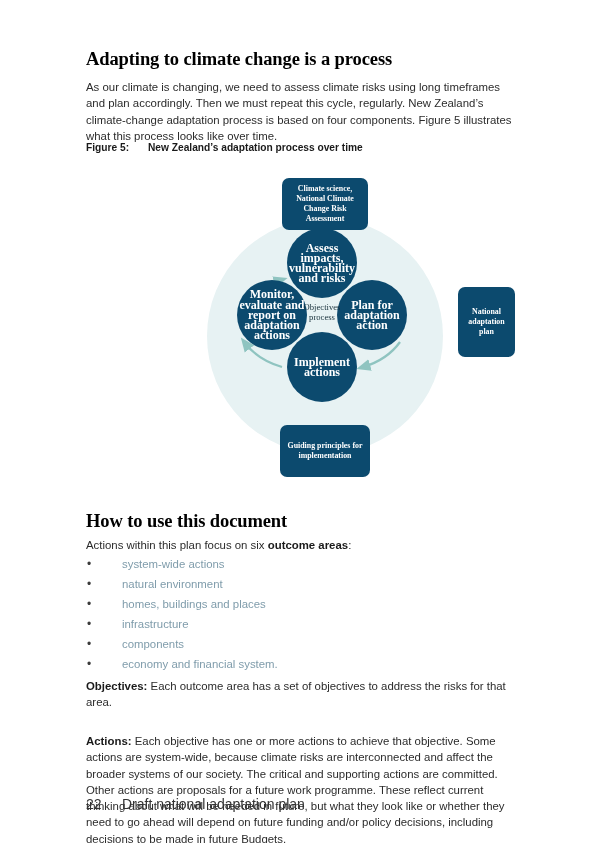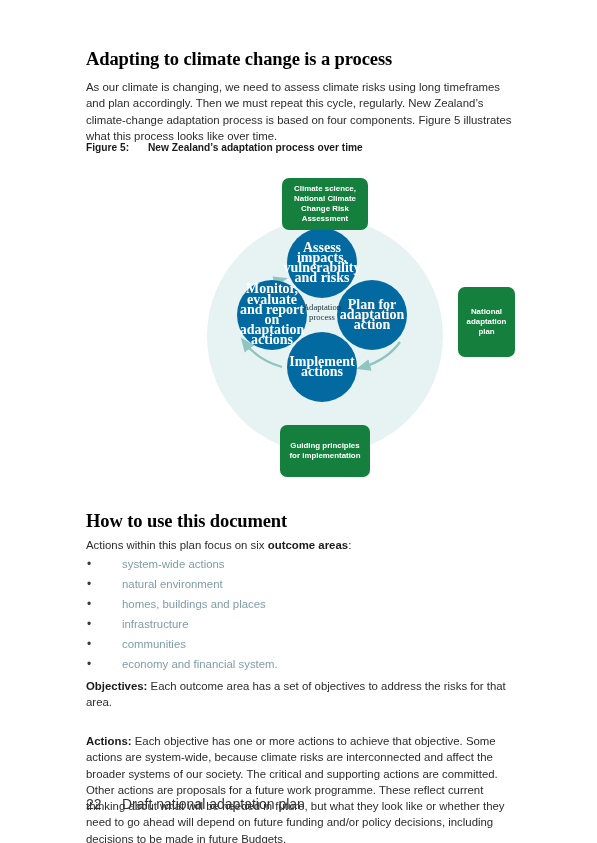--- a/index.html
+++ b/index.html
@@ -75,28 +75,28 @@
     top: 48px;
     width: 236px;
     height: 236px;
     border-radius: 50%;
     background: #e7f2f3;
   }
 
   .node {
     position: absolute;
     border-radius: 50%;
-    background: #0369a1;
+    background: #0c4a6e;
     color: #ffffff;
     display: flex;
     align-items: center;
     justify-content: center;
     text-align: center;
     font-family: "Liberation Serif", serif;
-    font-size: 14px;
+    font-size: 12px;
     line-height: 10.2px;
     font-weight: bold;
     padding: 2px;
     box-sizing: border-box;
   }
   .node-assess    { left: 212px; top: 58px;  width: 70px; height: 70px; }
   .node-plan      { left: 262px; top: 110px; width: 70px; height: 70px; }
   .node-implement { left: 212px; top: 162px; width: 70px; height: 70px; }
   .node-monitor   { left: 162px; top: 110px; width: 70px; height: 70px; }
 
@@ -107,28 +107,28 @@
     width: 62px;
     text-align: center;
     font-family: "Liberation Serif", serif;
     font-size: 8.6px;
     line-height: 10.4px;
     color: #17303a;
   }
 
   .card {
     position: absolute;
-    background: #15803d;
+    background: #0c4a6e;
     color: #ffffff;
     border-radius: 7px;
     display: flex;
     align-items: center;
     justify-content: center;
     text-align: center;
-    font-family: Liberation Sans, sans-serif;
+    font-family: Liberation Serif, serif;
     font-size: 7.9px;
     line-height: 9.9px;
     font-weight: bold;
     padding: 4px 6px;
     box-sizing: border-box;
   }
   .card-science  { left: 207px; top: 8px;   width: 86px; height: 52px; }
   .card-plan     { left: 383px; top: 117px; width: 57px; height: 70px; }
   .card-guiding  { left: 205px; top: 255px; width: 90px; height: 52px; }
   .card-indicators { left: 51px; top: 113px; width: 66px; height: 78px; }
@@ -216,21 +216,21 @@
         <div class="node node-plan">
           <span>Plan for adaptation action</span>
         </div>
         <div class="node node-implement">
           <span>Implement actions</span>
         </div>
         <div class="node node-monitor">
           <span>Monitor, evaluate and report on adaptation actions</span>
         </div>
 
-        <div class="center-label">Adaptation process</div>
+        <div class="center-label">Objectives process</div>
 
         <div class="card card-science">
           <span>Climate science, National Climate Change Risk Assessment</span>
         </div>
         <div class="card card-plan">
           <span>National adaptation plan</span>
         </div>
         <div class="card card-guiding">
           <span>Guiding principles for implementation</span>
         </div>
@@ -251,21 +251,21 @@
       <li>
         <span>natural environment</span>
       </li>
       <li>
         <span>homes, buildings and places</span>
       </li>
       <li>
         <span>infrastructure</span>
       </li>
       <li>
-        <span>communities</span>
+        <span>components</span>
       </li>
       <li>
         <span>economy and financial system.</span>
       </li>
     </ul>
 
     <p class="body-p" id="para-objectives">
       <b>Objectives:</b><span> Each outcome area has a set of objectives to address the risks for that area.</span>
     </p>
 

